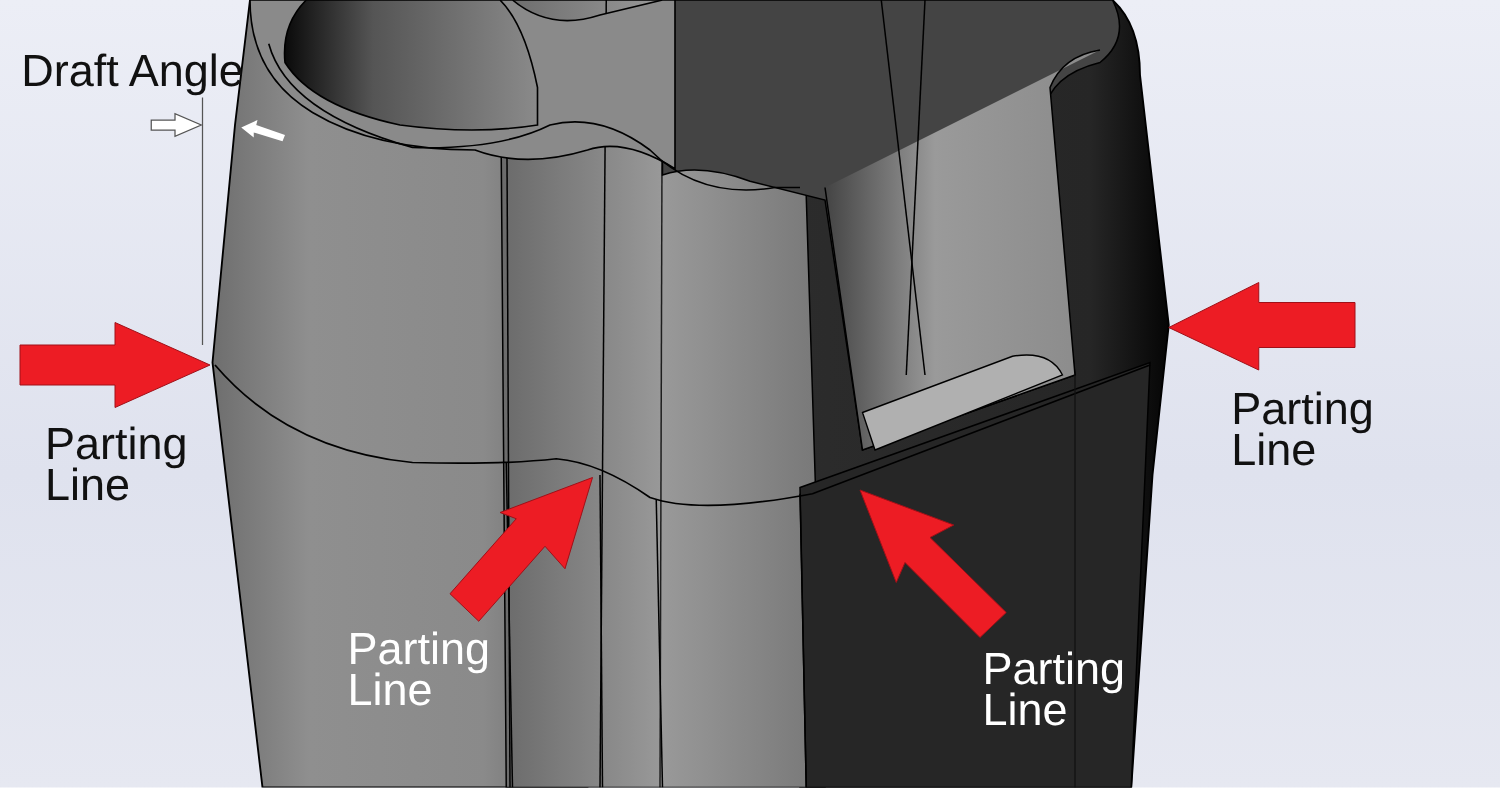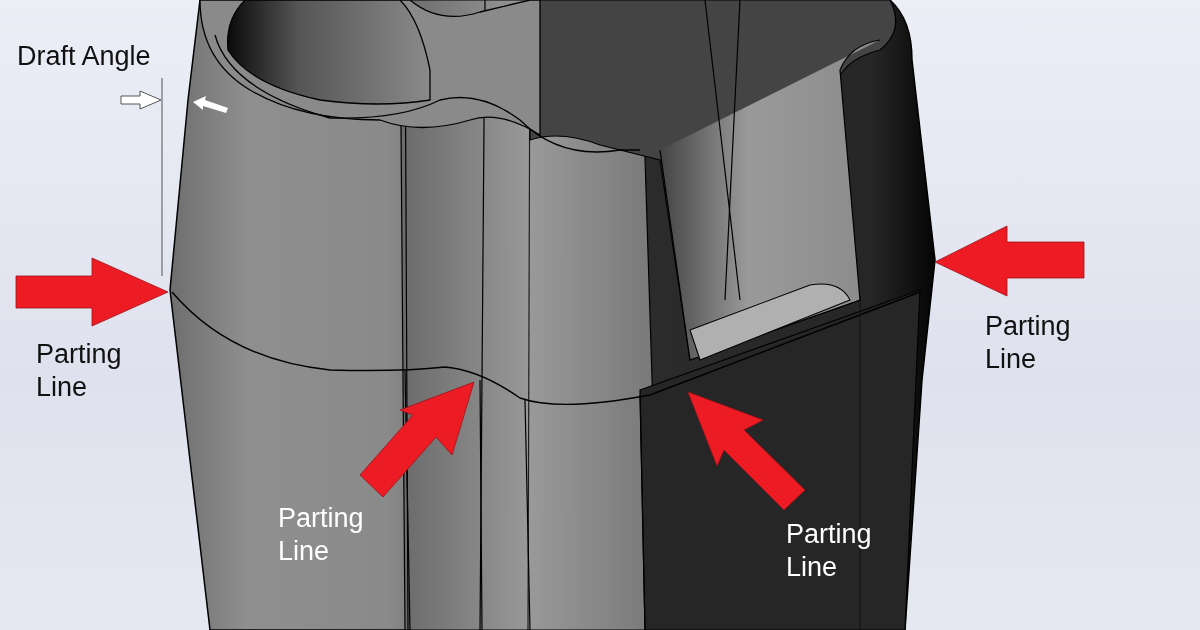--- a/index.html
+++ b/index.html
@@ -1,20 +1,20 @@
 <!DOCTYPE html>
 <html><head>
 <meta charset="utf-8">
 <style>
   html, body { margin:0; padding:0; }
   body { width:1200px; height:630px; overflow:hidden; position:relative;
          background: linear-gradient(180deg,#eceef6 0%,#dfe2ee 60%,#e6e8f1 100%);
          font-family: "Liberation Sans", sans-serif; }
   svg.scene { position:absolute; left:0; top:0; }
-  .lbl { position:absolute; font-family:"Liberation Sans", sans-serif; font-size:27px; line-height:33px; }
+  .lbl { position:absolute; font-family:"Liberation Sans", sans-serif; font-size:36px; line-height:33px; }
   .dark { color:#111; }
   .light { color:#fff; }
 </style>
 </head>
 <body>
 
 <svg class="scene" width="1200" height="630" viewBox="0 0 1200 630">
   <defs>
     <linearGradient id="gLeft" x1="0" x2="1" y1="0" y2="0">
       <stop offset="0" stop-color="#6e6e6e"></stop>

